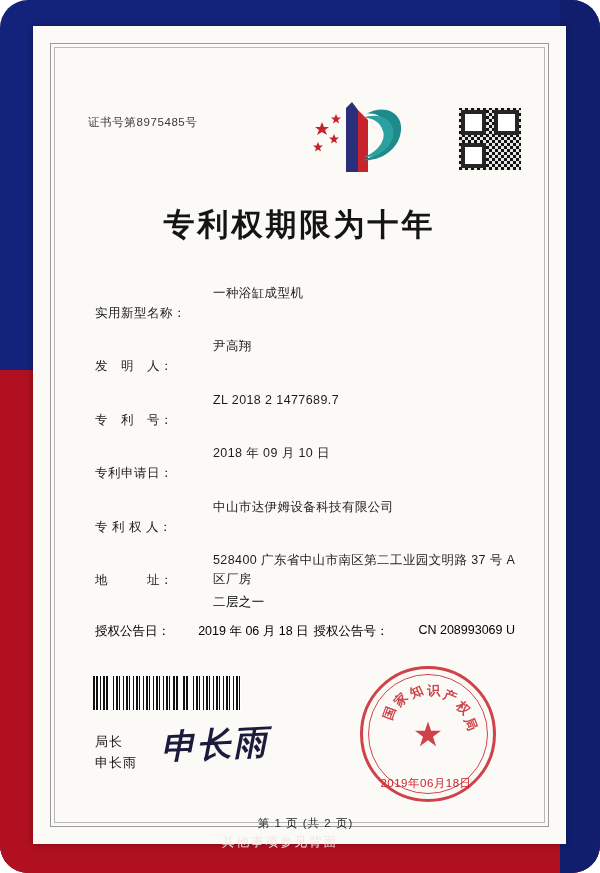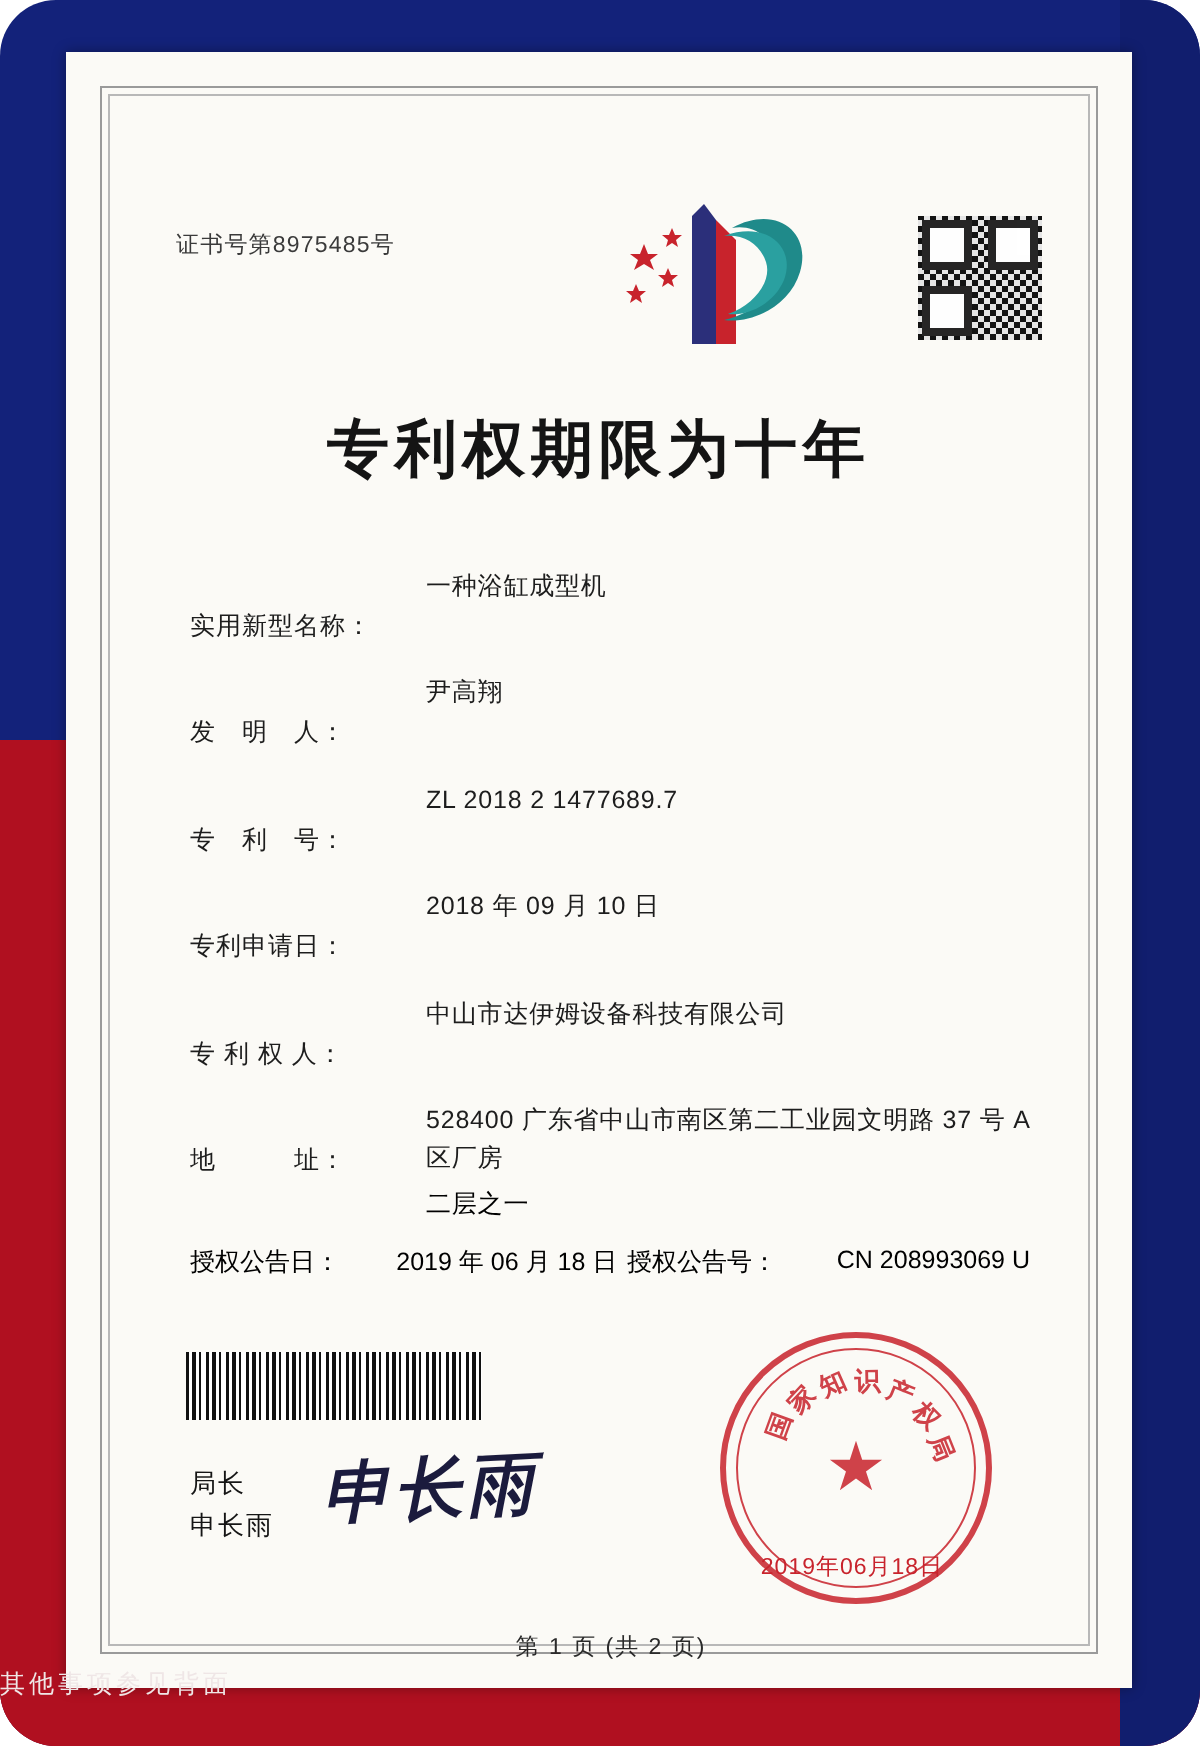--- a/index.html
+++ b/index.html
@@ -281,20 +281,21 @@
     font-size: 11.5px;
     color: #2a2a2a;
     letter-spacing: 1px;
     padding-left: 12px;
   }
   .back-note {
     position: absolute;
     left: 0;
     right: 40px;
     bottom: 22px;
+    text-align: center;
     font-size: 12.5px;
     color: #efe6e6;
     letter-spacing: 2px;
   }
 </style>
 </head>
 <body>
 
 <div class="scan">
 

